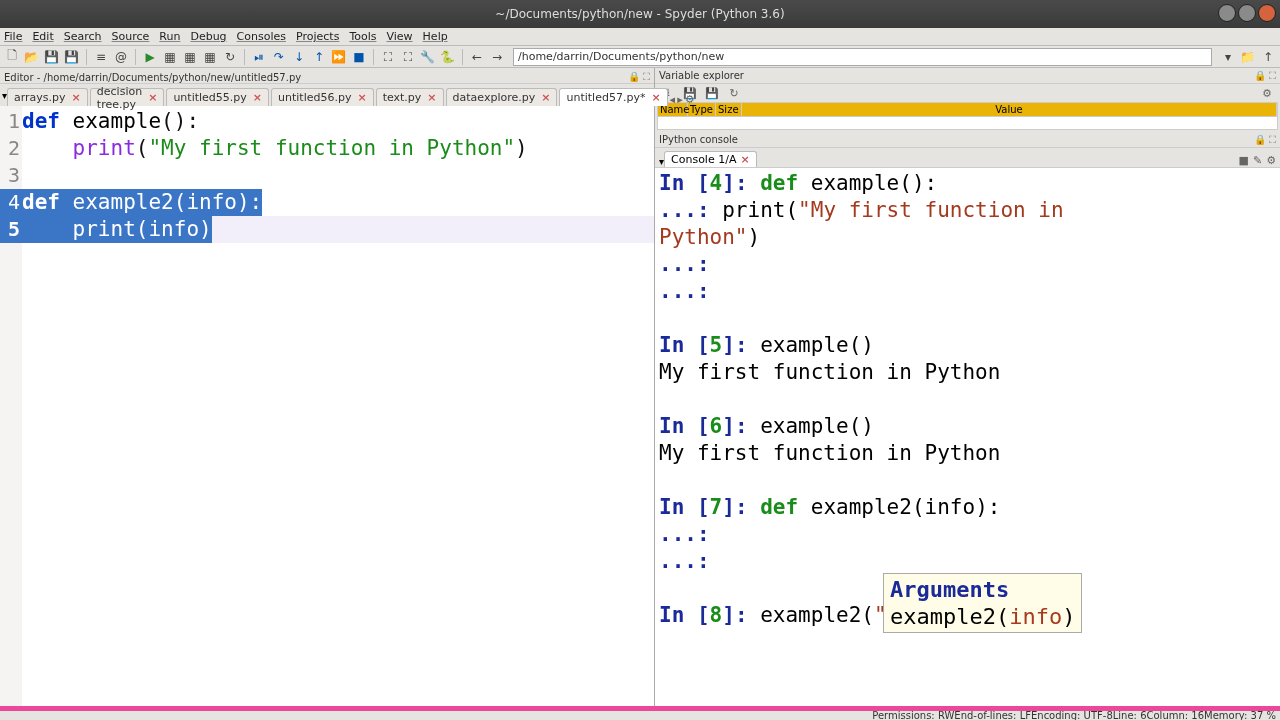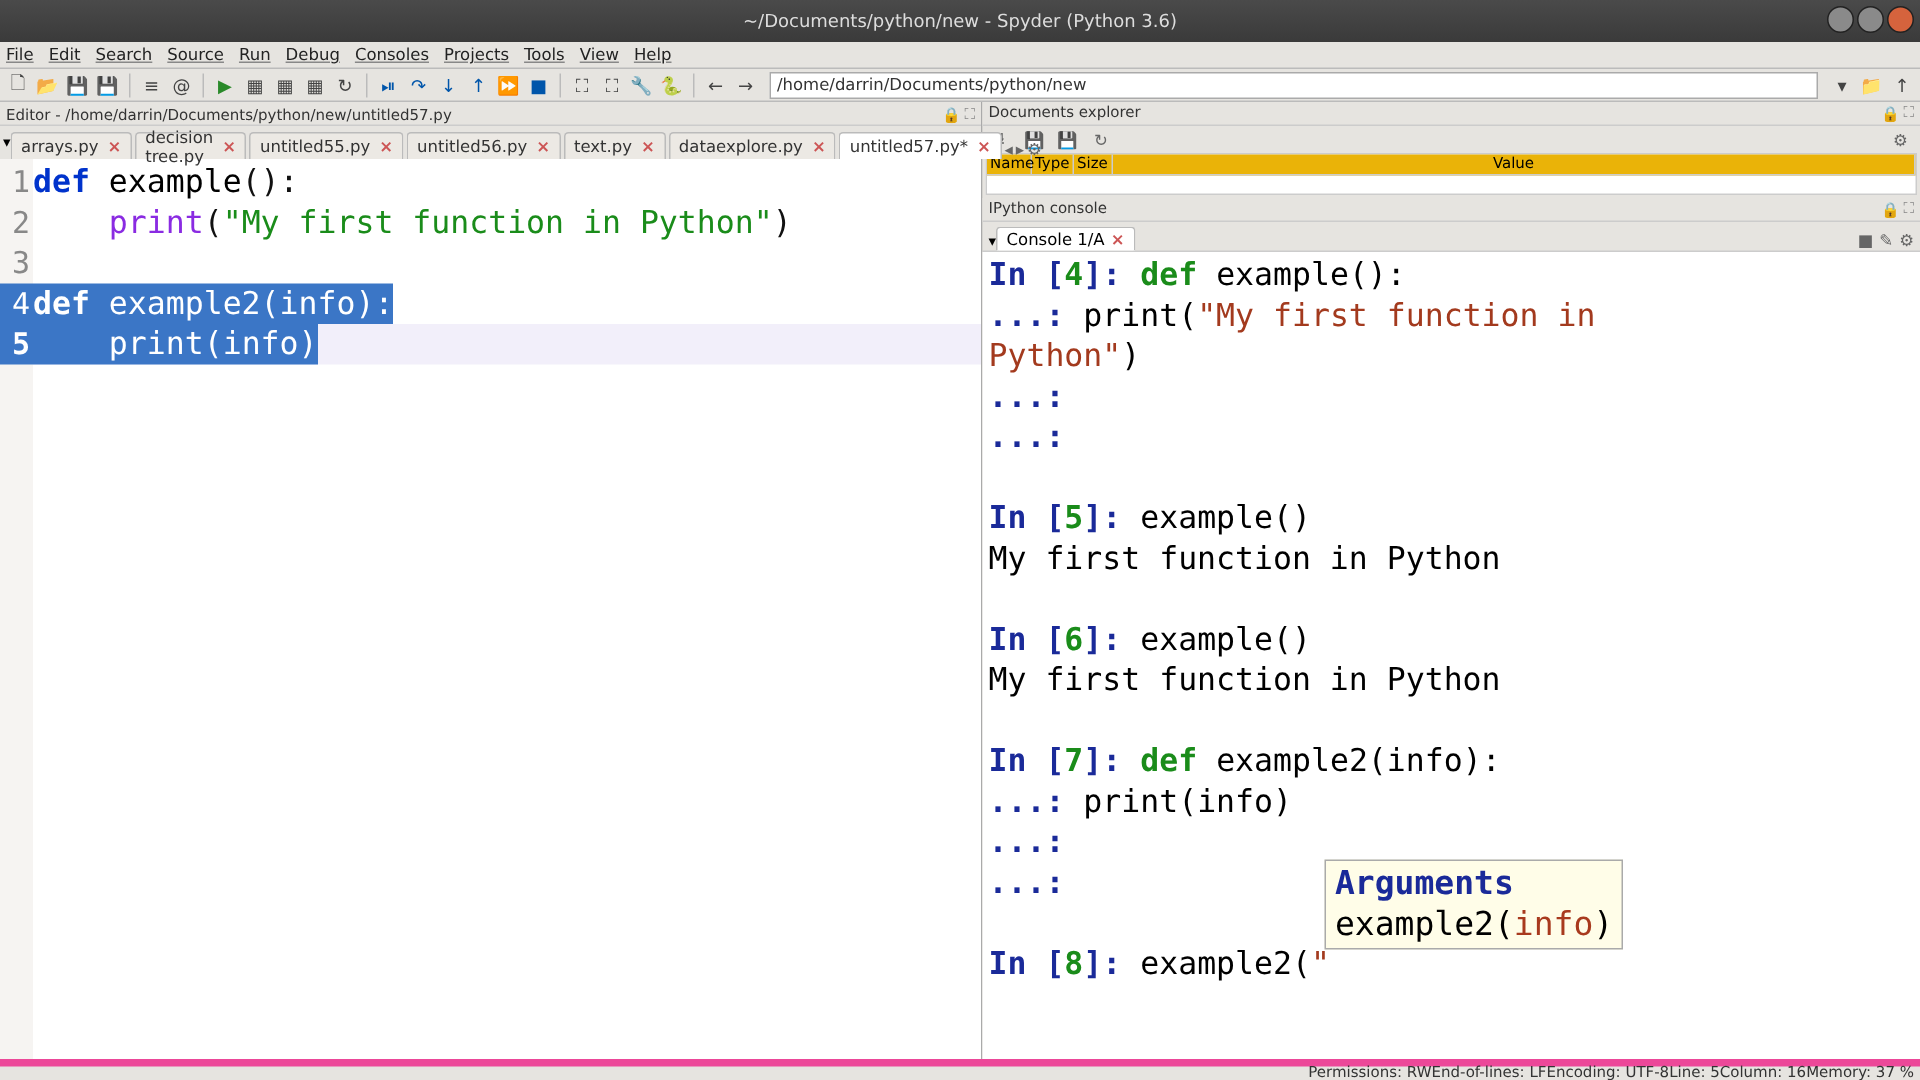--- a/index.html
+++ b/index.html
@@ -181,21 +181,21 @@
         <div class="code-line"><span>    </span><span class="builtin">print</span><span class="paren">(</span><span class="str-green">"My first function in Python"</span><span class="paren">)</span></div>
         <div class="code-line"></div>
         <div class="code-line"><span class="sel-bg"><span class="kw-blue">def </span><span class="fn-black">example2</span><span class="paren">(</span><span>info</span><span class="paren">):</span></span></div>
         <div class="code-line current-line-bg"><span class="sel-bg"><span>    </span><span class="builtin">print</span><span class="paren">(</span><span>info</span><span class="paren">)</span></span></div>
       </div>
     </div>
   </div>
 
   <div class="right-pane">
     <div class="pane-header">
-      <span>Documents explorer</span>
+      <span>Variable explorer</span>
       <span class="pane-mini-icons">
           <span>🔒</span>
           <span>⛶</span>
         </span>
     </div>
     <div class="var-toolbar">
       <span class="vi">⭳</span>
       <span class="vi">💾</span>
       <span class="vi">💾</span>
       <span class="vi">↻</span>
@@ -236,34 +236,33 @@
 <div><span class="prompt-navy">   ...: </span></div>
 <div><span class="prompt-navy">   ...: </span></div>
 <div>&nbsp;</div>
 <div><span class="prompt-navy">In [</span><span class="prompt-green">5</span><span class="prompt-navy">]: </span><span>example()</span></div>
 <div class="output">My first function in Python</div>
 <div>&nbsp;</div>
 <div><span class="prompt-navy">In [</span><span class="prompt-green">6</span><span class="prompt-navy">]: </span><span>example()</span></div>
 <div class="output">My first function in Python</div>
 <div>&nbsp;</div>
 <div><span class="prompt-navy">In [</span><span class="prompt-green">7</span><span class="prompt-navy">]: </span><span class="kw-green">def </span><span>example2</span><span>(</span><span>info</span><span>):</span></div>
-<div><span class="prompt-navy">   ...: </span><span>    </span><span>print</span><span>(</span><span>info</span><span>)</span></div>
 <div><span class="prompt-navy">   ...: </span></div>
 <div><span class="prompt-navy">   ...: </span></div>
 <div>&nbsp;</div>
 <div><span class="prompt-navy">In [</span><span class="prompt-green">8</span><span class="prompt-navy">]: </span><span>example2(</span><span class="str-darkred">"</span></div>
 
 <div class="tooltip-box" style="left:228px; top:405px;">
   <div class="tooltip-title">Arguments</div>
   <div class="tooltip-sig"><span>example2(</span><span class="arg">info</span><span>)</span></div>
 </div>
     </div>
   </div>
 </div>
 
 <div class="statusbar">
   <span>Permissions: RW</span>
   <span>End-of-lines: LF</span>
   <span>Encoding: UTF-8</span>
-  <span>Line: 5</span>
+  <span>Line: 6</span>
   <span>Column: 16</span>
   <span>Memory: 37 %</span>
 </div>
 
 </body></html>

